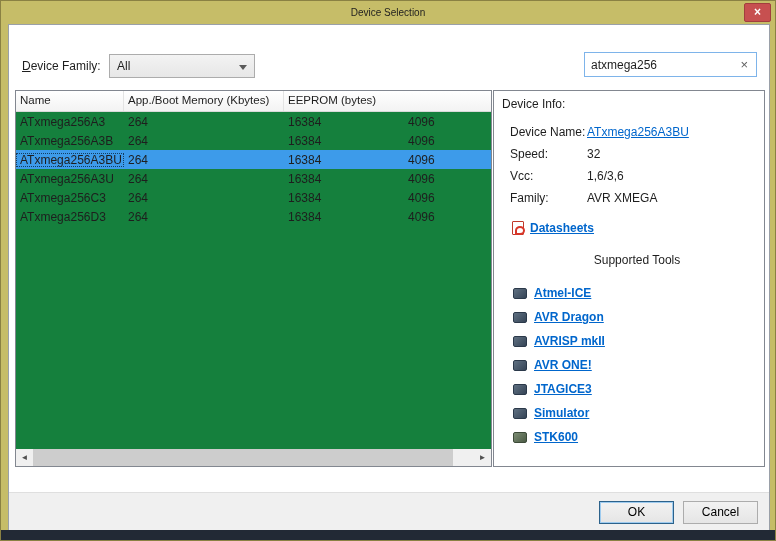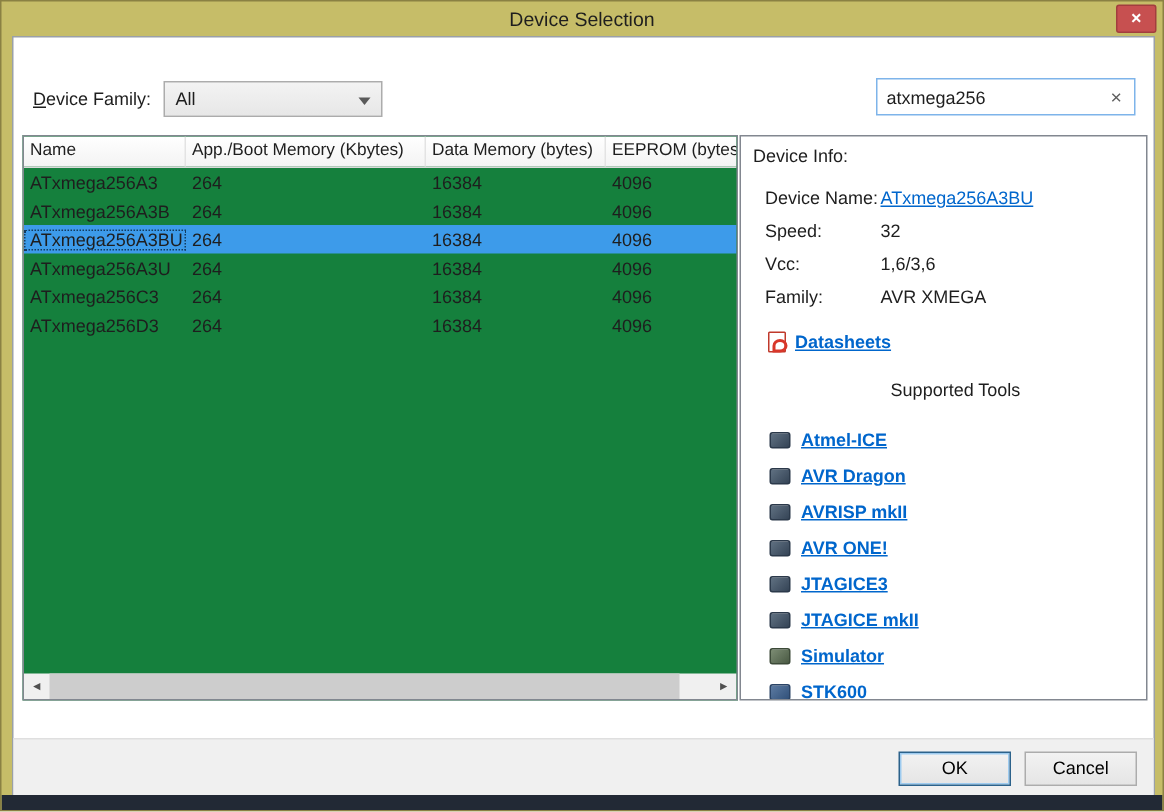--- a/index.html
+++ b/index.html
@@ -5,21 +5,21 @@
   * { margin:0; padding:0; box-sizing:border-box; }
   html,body { background:#ffffff; }
   body { font-family:"Liberation Sans", sans-serif; font-size:12px; color:#1e1e1e; }
 
   .window { position:relative; width:776px; height:541px; background:#c6bd68;
             border:1px solid #8a8143; overflow:hidden; }
 
   
   .titlebar { position:absolute; top:0; left:0; width:100%; height:23px;
               display:flex; align-items:center; justify-content:center; }
-  .title { font-size:13px; color:#1e1e1e; }
+  .title { font-size:10px; color:#1e1e1e; }
   .close-btn { position:absolute; right:4px; top:2px; width:27px; height:19px;
                background:#c75050; border:1px solid #a23e3e; border-radius:2px;
                color:#ffffff; font-size:12px; line-height:16px; text-align:center;
                cursor:pointer; font-weight:bold; }
 
   
   .body { position:absolute; left:7px; top:23px; width:762px; height:508px;
           background:#ffffff; border:1px solid #9aa0a8; }
   .bottom-strip { position:absolute; left:0; bottom:0; width:100%; height:10px;
                   background:#222935; }
@@ -119,21 +119,20 @@
       <div class="search">
         <input type="text" value="atxmega256" style="">
         <span class="clear-icon">×</span>
       </div>
     </div>
 
     <div class="table-wrap">
       <div class="thead">
           <div class="hcell c0">Name</div>
           <div class="hcell c1">App./Boot Memory (Kbytes)</div>
-          <div class="hcell c2">Data Memory (bytes)</div>
           <div class="hcell c3">EEPROM (bytes)</div>
         </div>
       <div class="tbody">
           <div class="trow">
             <div class="tcell c0">ATxmega256A3</div>
             <div class="tcell c1">264</div>
             <div class="tcell c2">16384</div>
             <div class="tcell c3">4096</div>
           </div>
           <div class="trow">
@@ -216,24 +215,20 @@
           <div class="tool-row">
             <span class="tool-icon"></span>
             <a href="#" class="link bold">AVR ONE!</a>
           </div>
           <div class="tool-row">
             <span class="tool-icon"></span>
             <a href="#" class="link bold">JTAGICE3</a>
           </div>
           <div class="tool-row">
             <span class="tool-icon"></span>
-            <a href="#" class="link bold">JTAGICE mkII</a>
-          </div>
-          <div class="tool-row">
-            <span class="tool-icon"></span>
             <a href="#" class="link bold">Simulator</a>
           </div>
           <div class="tool-row">
             <span class="tool-icon"></span>
             <a href="#" class="link bold">STK600</a>
           </div>
         </div>
     </div>
 
     <div class="footer">

